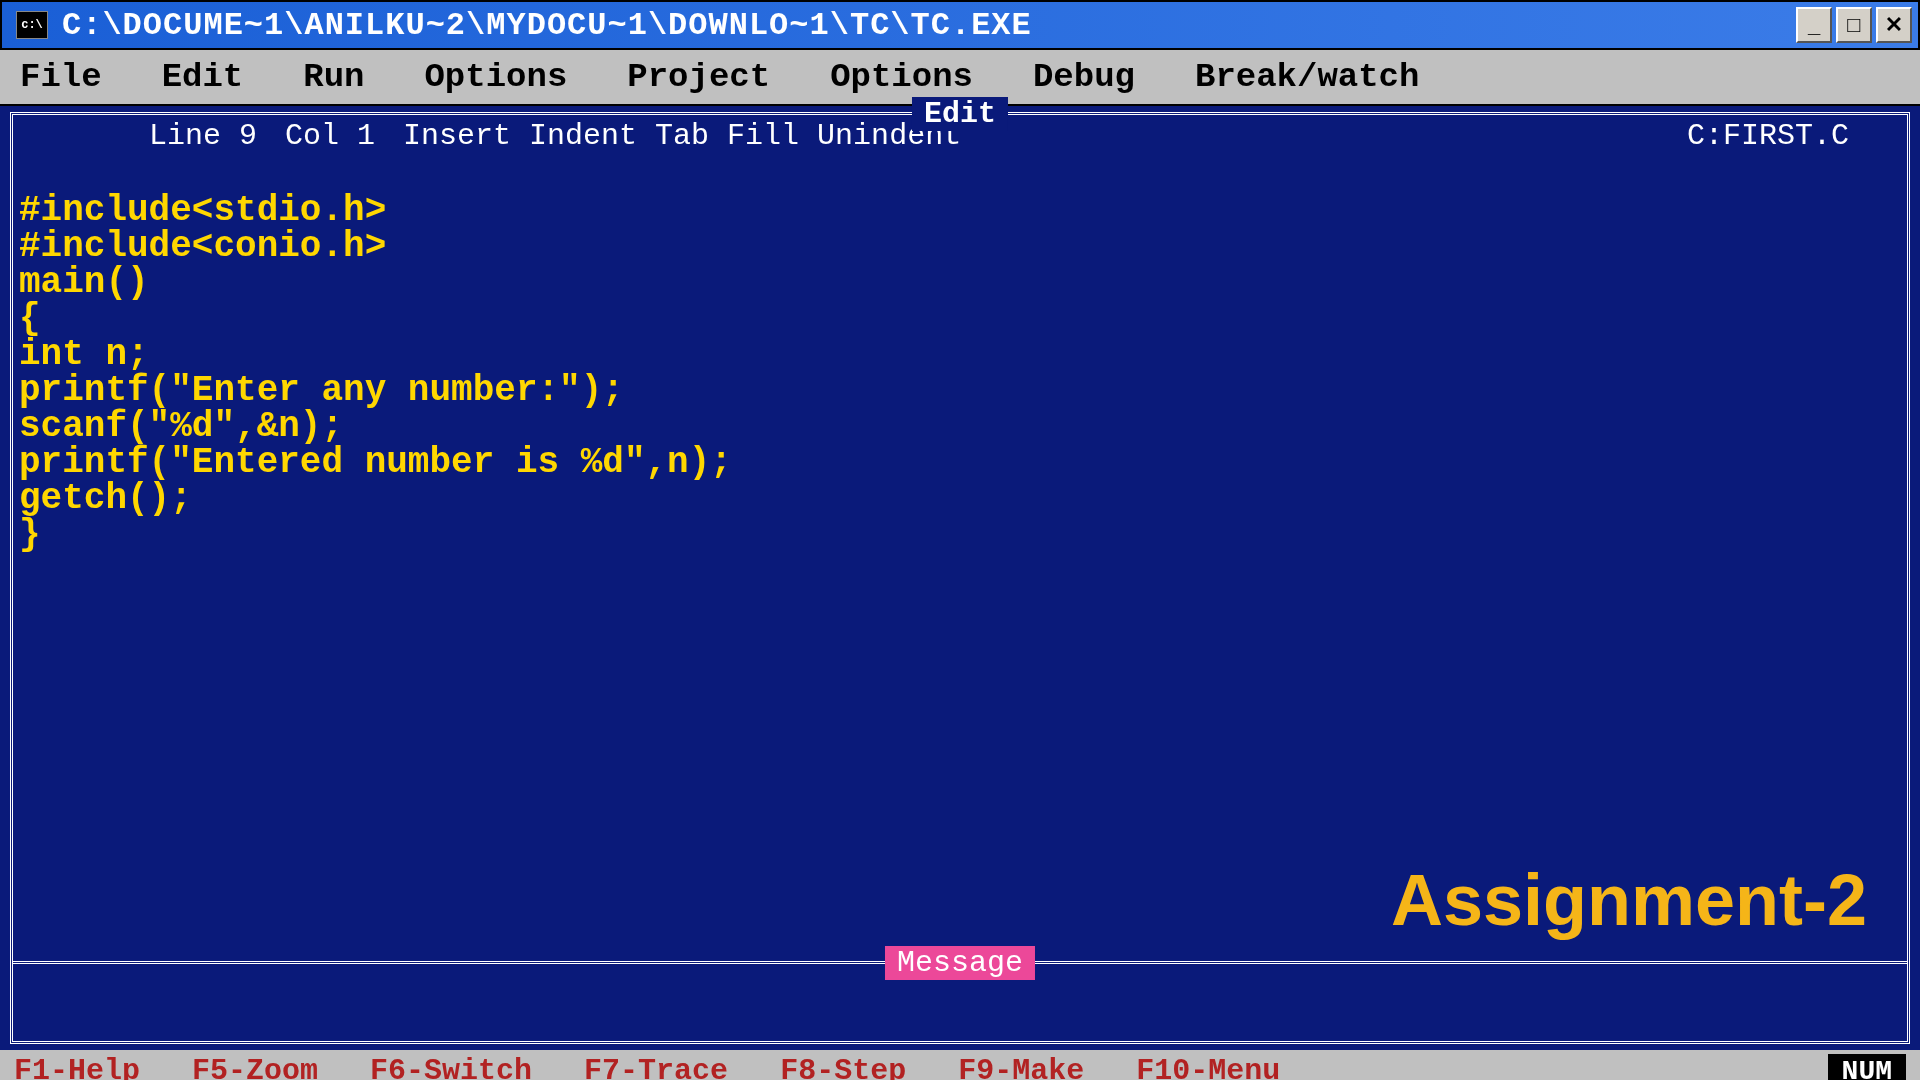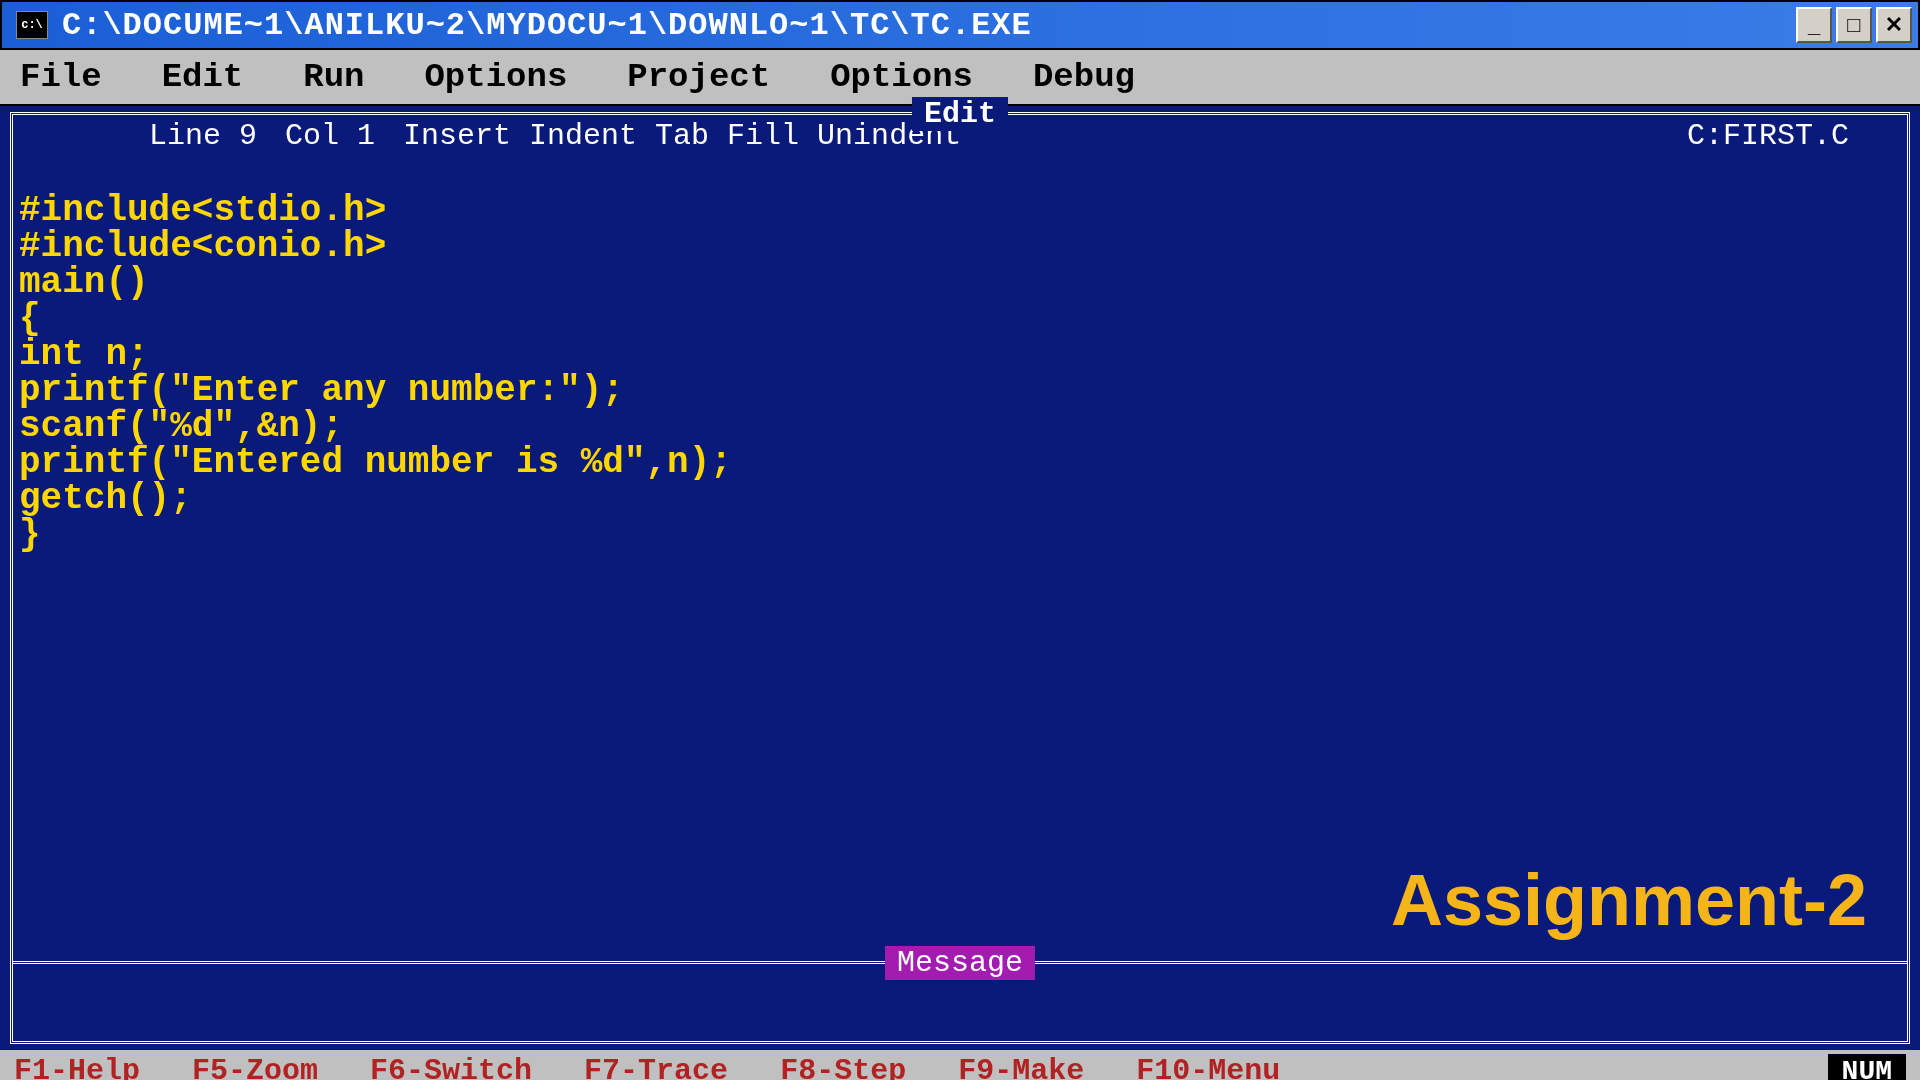--- a/index.html
+++ b/index.html
@@ -130,21 +130,21 @@
     left: 0;
     right: 0;
     border-top: 3px double #fff;
     height: 70px;
   }
   .message-title {
     position: absolute;
     top: -18px;
     left: 50%;
     transform: translateX(-50%);
-    background: #a21caf;
+    background: #ec4899;
     color: #fff;
     font-size: 30px;
     padding: 0 12px;
   }
   .overlay-label {
     position: absolute;
     right: 40px;
     bottom: 100px;
     color: #f5b518;
     font-size: 72px;
@@ -186,20 +186,21 @@
   </div>
 
   <div class="menubar">
     <span class="menu-item">File</span>
     <span class="menu-item">Edit</span>
     <span class="menu-item">Run</span>
     <span class="menu-item">Options</span>
     <span class="menu-item">Project</span>
     <span class="menu-item">Options</span>
     <span class="menu-item">Debug</span>
+    <span class="menu-item">Break/watch</span>
   </div>
 
   <div class="editor-area">
     <div class="edit-frame">
       <div class="frame-title">Edit</div>
 
       <div class="status-line">
         <span class="status-spacer"></span>
         <span>Line 9</span>
         <span>Col 1</span>

